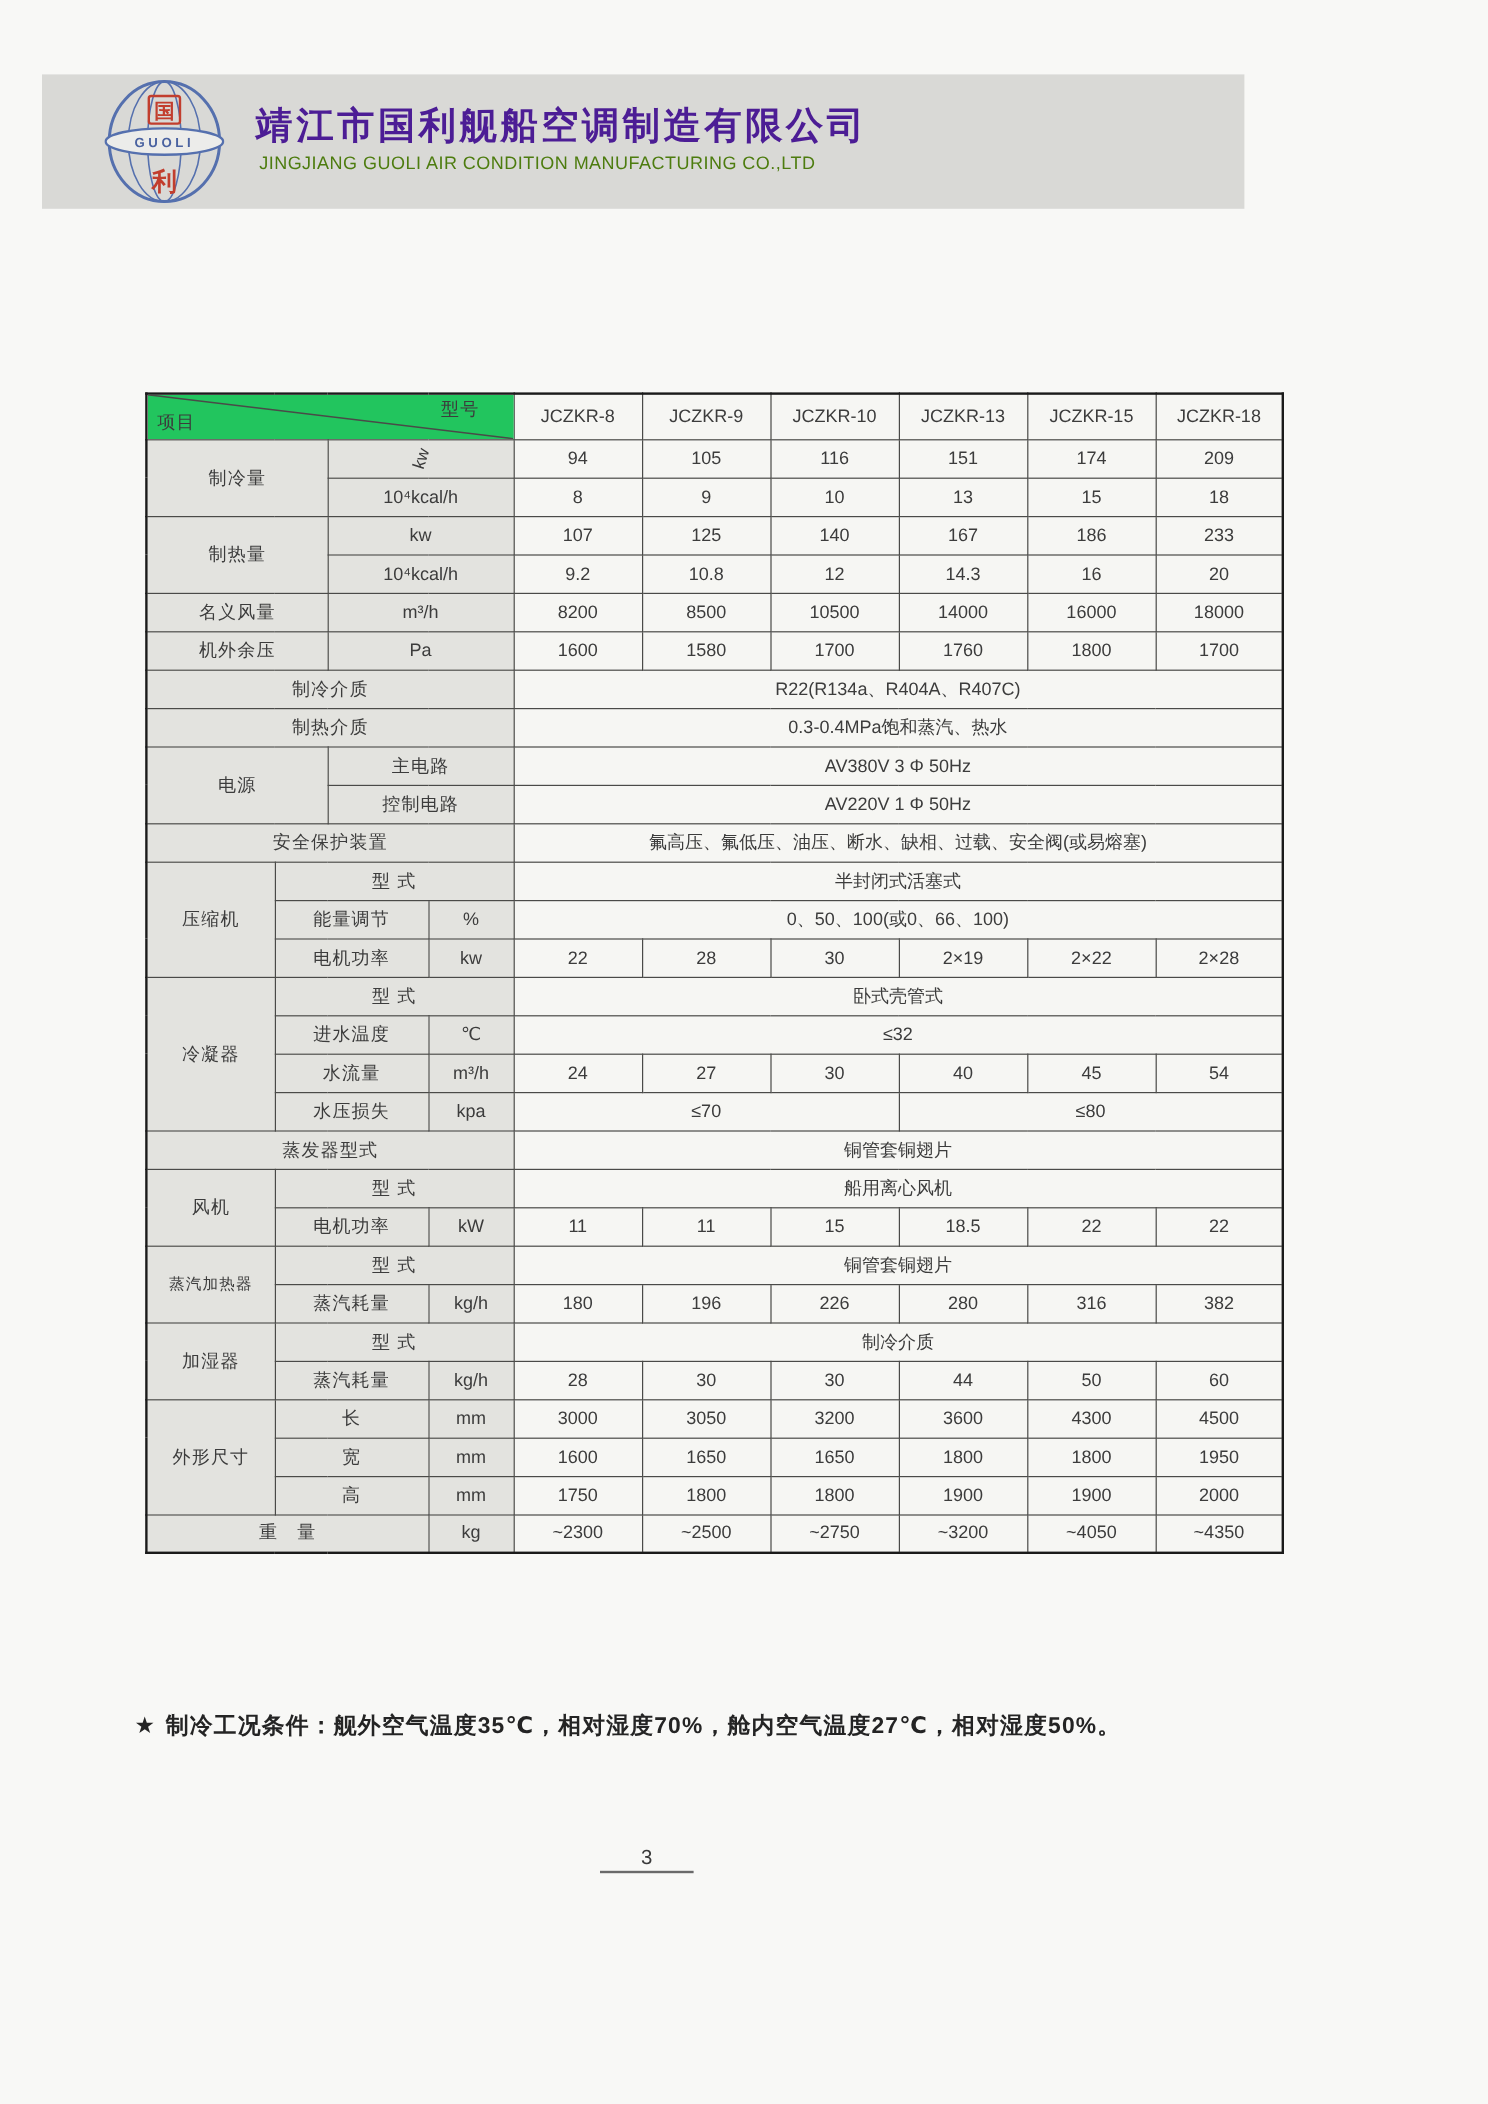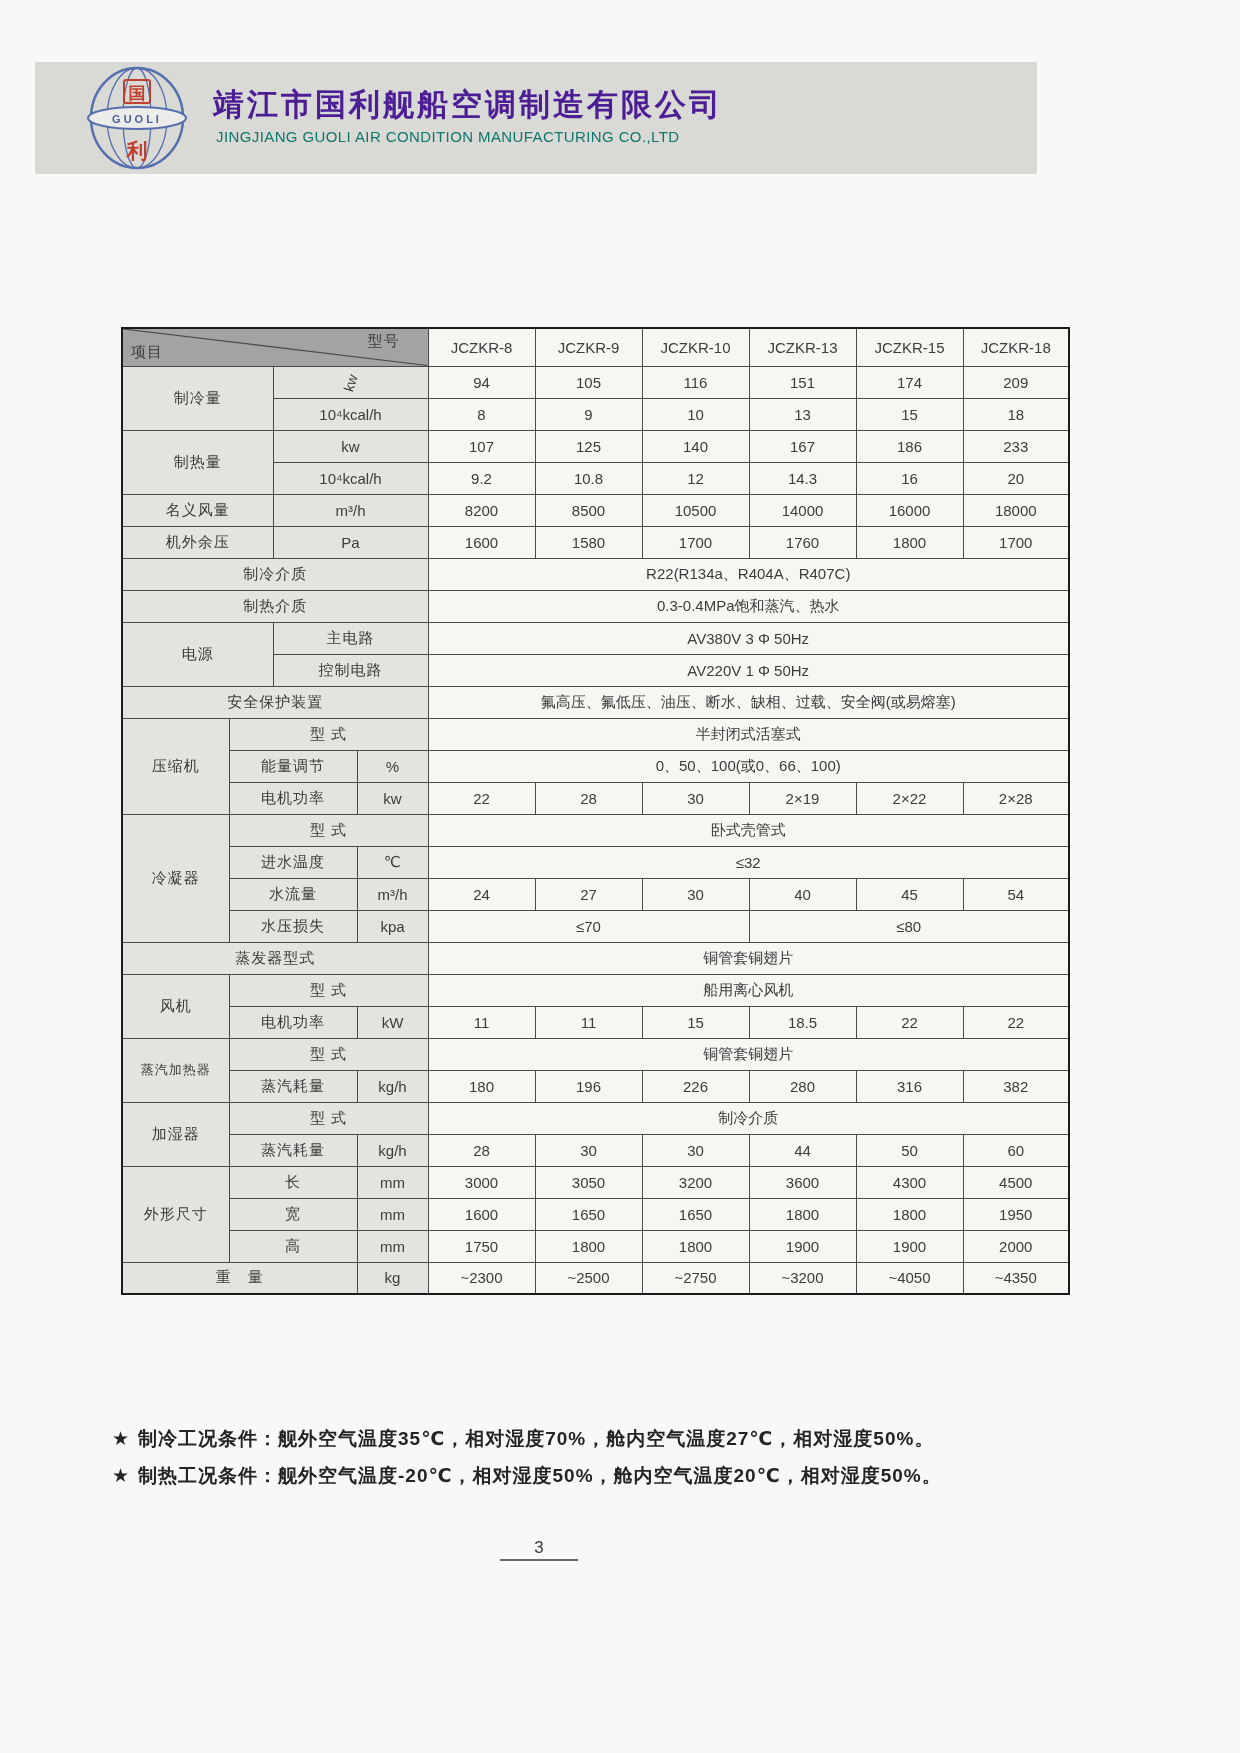--- a/index.html
+++ b/index.html
@@ -13,42 +13,42 @@
   
   .band { position:absolute; left:35px; top:62px; width:1002px; height:112px; background:#d9d9d6; }
   .logo { position:absolute; left:52px; top:3px; width:100px; height:106px; }
   .logo text { font-family:"Liberation Sans","DejaVu Sans",sans-serif; }
   .company-cn {
     position:absolute; left:178px; top:22px;
     font-size:31px; font-weight:bold; color:#4c1d95; letter-spacing:3px; white-space:nowrap;
   }
   .company-en {
     position:absolute; left:181px; top:66px;
-    font-size:15px; color:#0f766e; letter-spacing:0.4px; white-space:nowrap;
+    font-size:15px; color:#4d7c0f; letter-spacing:0.4px; white-space:nowrap;
   }
   
   .title {
     position:absolute; left:121px; top:250px; width:830px; text-align:center;
     font-size:23px; font-weight:bold; color:#2b55a8; letter-spacing:1.5px; white-space:nowrap;
   }
   
   table.spec {
     position:absolute; left:121px; top:327px;
     border-collapse:collapse; table-layout:fixed;
     background:#f6f6f3; border:2px solid #1a1a1a;
   }
   table.spec td {
     border:1px solid #4a4a48; height:32px; padding:0 2px;
     font-size:15px; color:#3c3c3c; text-align:center; vertical-align:middle;
     overflow:hidden; white-space:nowrap;
   }
   table.spec tr.hd td { height:38px; }
   td.lab { background:#e3e3df; color:#333; letter-spacing:1px; }
   td.u   { font-size:14px; letter-spacing:0; }
-  td.corner { position:relative; background:#a3a3a3;text-decoration:underline; }
+  td.corner { position:relative; background:#22c55e;text-decoration:underline; }
   .corner svg { position:absolute; left:0; top:0; width:100%; height:100%; }
   .corner-top { position:absolute; right:28px; top:3px; font-size:15px; letter-spacing:1px; }
   .corner-bottom { position:absolute; left:8px; bottom:4px; font-size:15px; letter-spacing:1px; }
   .rot { display:inline-block; transform:rotate(-72deg); font-size:14px; }
   
   .notes {
     position:absolute; left:112px; top:1420px;
     font-size:19px; font-weight:600; color:#242424; line-height:37px; letter-spacing:1px; white-space:nowrap;
   }
   .notes .bullet { margin-right:8px; }
@@ -339,20 +339,17 @@
       <td>~4050</td>
       <td>~4350</td>
     </tr>
   </tbody>
     </table>
 
   <div class="notes">
     <div>
       <span class="bullet">★</span><span>制冷工况条件：舰外空气温度35℃，相对湿度70%，舱内空气温度27℃，相对湿度50%。</span>
     </div>
-    <div>
-      <span class="bullet">★</span><span>制热工况条件：舰外空气温度-20℃，相对湿度50%，舱内空气温度20℃，相对湿度50%。</span>
-    </div>
   </div>
 
   <div class="pageno">3</div>
 
 </div>
 
 </body></html>

